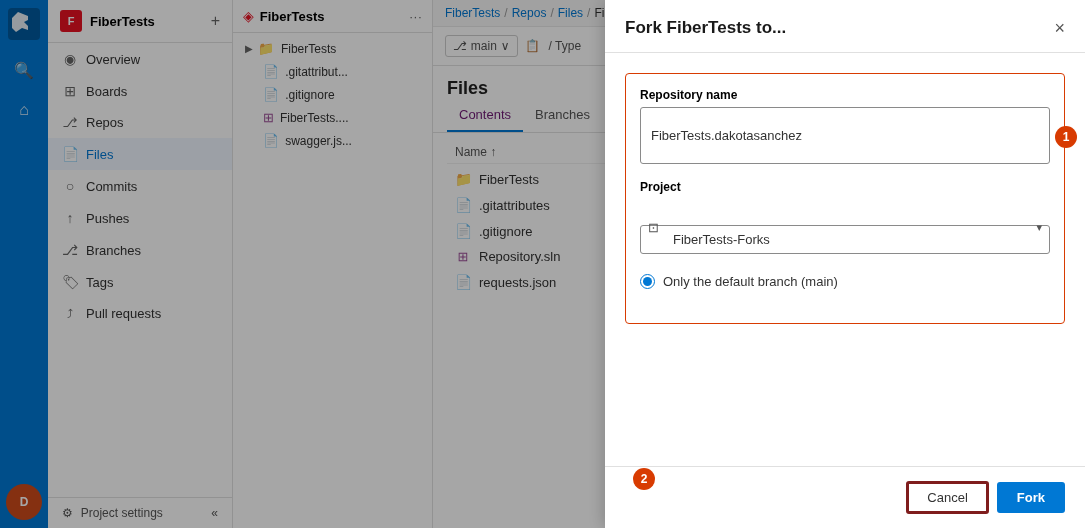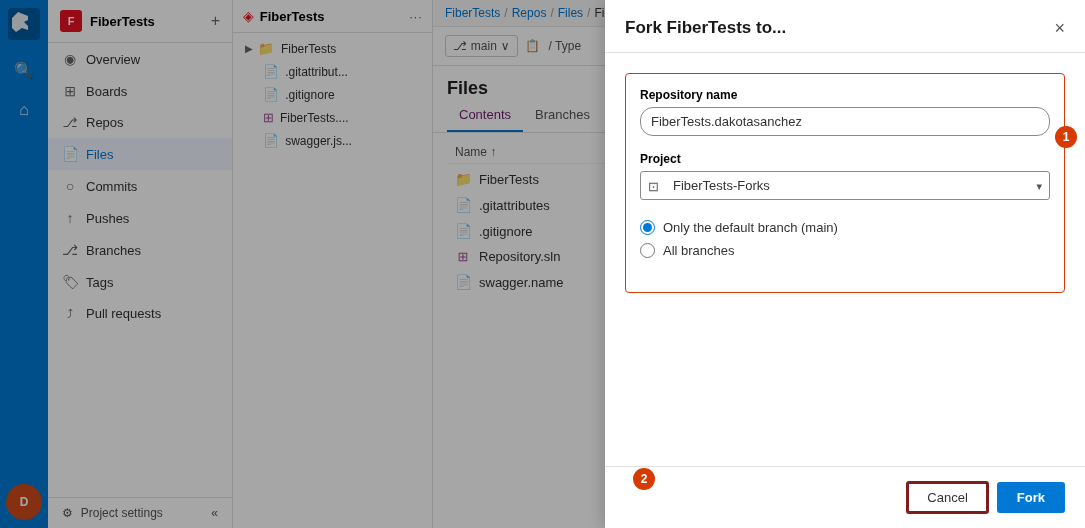--- a/index.html
+++ b/index.html
@@ -255,23 +255,23 @@
     }
     .form-label {
       font-size: 12px;
       font-weight: 700;
       color: #000000;
       margin-bottom: 5px;
       display: block;
     }
     .form-input {
       width: 100%;
-      padding: 6px 10px;
+      padding: 20px 10px;
       border: 1px solid #8a8a8a;
-      border-radius: 13px;
+      border-radius: 3px;
       font-size: 13px;
       color: #333;
       outline: none;
     }
     .form-section {
       border: 1.5px solid #d83b01;
       border-radius: 4px;
       padding: 14px;
       margin-bottom: 16px;
     }
@@ -282,20 +282,21 @@
     .form-select {
       width: 100%;
       padding: 6px 32px 6px 32px;
       border: 1px solid #8a8a8a;
       border-radius: 3px;
       font-size: 13px;
       color: #333;
       appearance: none;
       background: #fff;
       cursor: pointer;
+      margin-top: 26px;
     }
     .select-icon {
       position: absolute;
       left: 8px;
       top: 50%;
       transform: translateY(-50%);
       font-size: 13px;
       color: #555;
     }
     .select-chevron {
@@ -495,21 +496,21 @@
     <div class="file-row">
       <span class="file-icon">📄</span>
       <span>.gitignore</span>
     </div>
     <div class="file-row">
       <span class="file-icon" style="color:#9b4f96; font-size:13px;">⊞</span>
       <span>Repository.sln</span>
     </div>
     <div class="file-row">
       <span class="file-icon">📄</span>
-      <span>swagger.name</span>
+      <span>requests.json</span>
     </div>
   </div>
 </div>
 
 <div class="modal-overlay">
   <div class="modal">
     <div class="modal-header">
       <span class="modal-title">Fork FiberTests to...</span>
       <span class="modal-close">×</span>
     </div>
@@ -528,24 +529,20 @@
             </select>
             <span class="select-chevron">▾</span>
           </div>
         </div>
         <div class="form-group">
           <div class="radio-group">
             <label class="radio-label">
               <input type="radio" class="radio-input" name="branches" checked="" style="">
               <span>Only the default branch (main)</span>
             </label>
-            <label class="radio-label">
-              <input type="radio" class="radio-input" name="branches" style="">
-              <span>All branches</span>
-            </label>
           </div>
         </div>
       </div>
     </div>
 
     <div style="position:relative; height:0; overflow:visible;">
       <div style="position:absolute; right:8px; top:-340px; width:22px; height:22px; border-radius:50%; background:#d83b01; color:white; display:flex; align-items:center; justify-content:center; font-size:12px; font-weight:bold; z-index:200;">
         <span>1</span>
       </div>
     </div>

